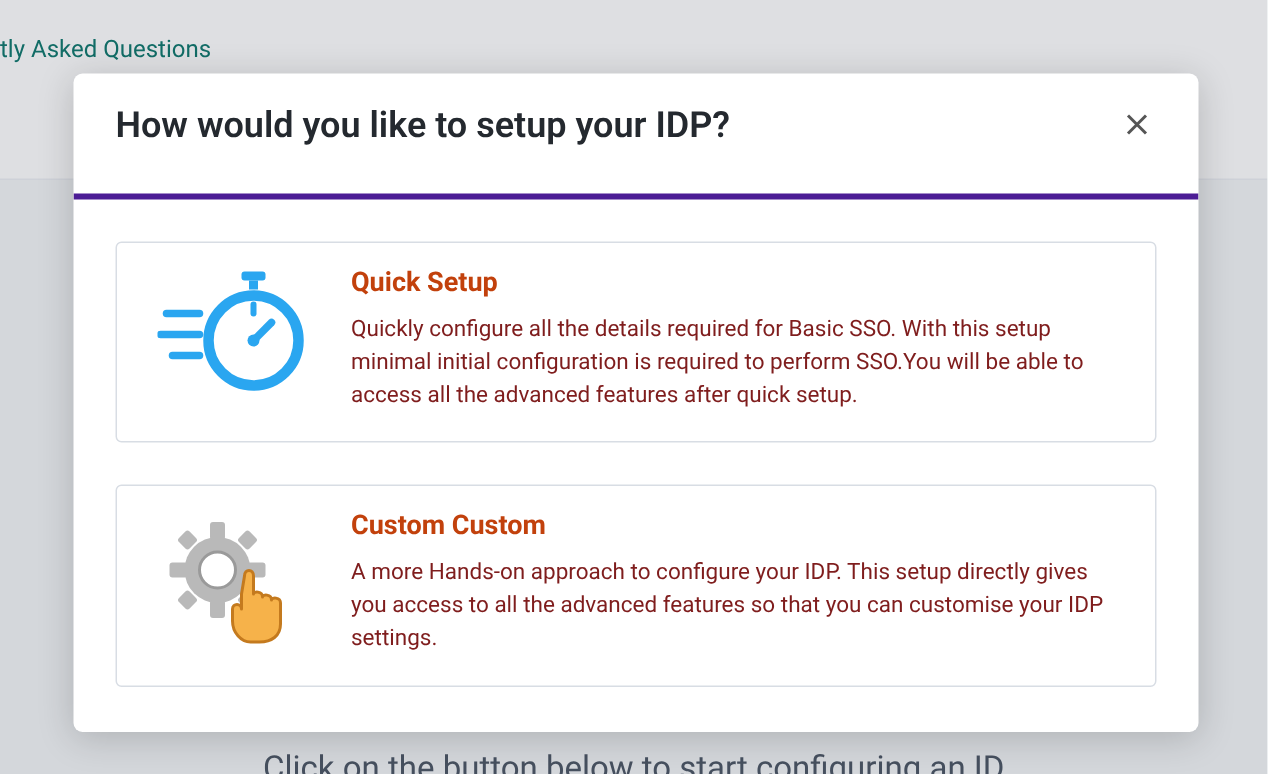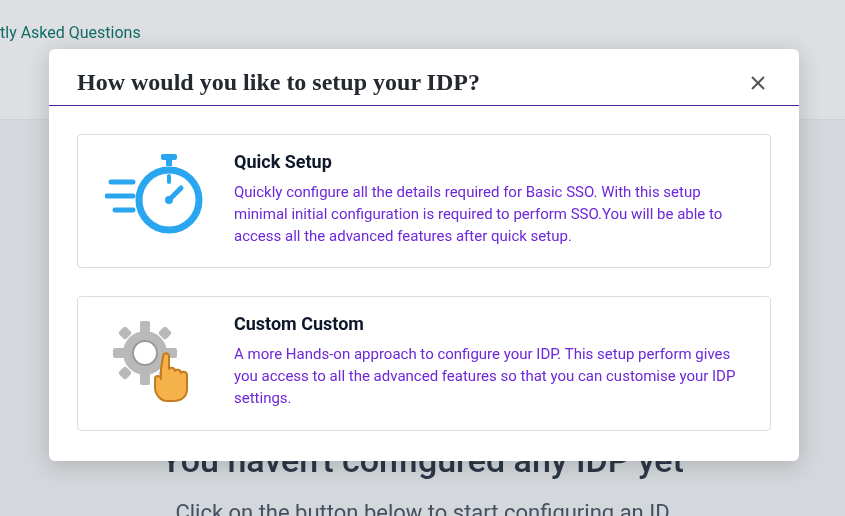--- a/index.html
+++ b/index.html
@@ -52,23 +52,22 @@
     width: 750px;
     background: #fff;
     border-radius: 6px;
     box-shadow: 0 4px 24px rgba(0,0,0,0.18);
     overflow: hidden;
   }
   .modal-header {
     display: flex;
     align-items: center;
     justify-content: space-between;
-    padding: 20px 28px 9px 28px;
-    border-bottom: 1px solid #4c1d95;
-    font-family: Liberation Serif, serif;
+    padding: 20px 28px 32px 28px;
+    border-bottom: 4px solid #4c1d95;
   }
   .modal-title {
     font-size: 24px;
     font-weight: 600;
     color: #24292f;
   }
   .close-btn {
     background: none;
     border: none;
     cursor: pointer;
@@ -94,27 +93,27 @@
   .card-icon {
     flex: 0 0 110px;
     width: 110px;
     height: 90px;
     display: flex;
     align-items: center;
     justify-content: center;
   }
   .card-text { flex: 1; }
   .card-title {
-    color: #0f172a;
+    color: #c2410c;
     font-size: 18px;
     font-weight: 700;
     margin-bottom: 10px;
   }
   .card-desc {
-    color: #6d28d9;
+    color: #7f1d1d;
     font-size: 15px;
     line-height: 1.45;
   }
 </style>
 </head>
 <body>
 
 <div class="header-area">
   <a class="faq-link">tly Asked Questions</a>
 </div>
@@ -185,18 +184,18 @@
             <circle r="12" fill="none" stroke="#9a9a9a" stroke-width="2"></circle>
           </g>
 
           <g transform="translate(50,36)">
             <path d="M8 8 C8 3 14 3 14 8 L14 20 C14 18 20 18 20 22 C20 20 26 20 26 24 C26 22 32 22 32 26 L32 40 C32 48 26 52 18 52 L12 52 C6 52 0 46 0 38 L0 30 C0 26 6 26 6 30 L6 20 L8 8 Z" fill="#f6b24a" stroke="#c47a1e" stroke-width="2" stroke-linejoin="round"></path>
           </g>
         </svg>
       </div>
       <div class="card-text">
         <div class="card-title">Custom Custom</div>
-        <div class="card-desc">A more Hands-on approach to configure your IDP. This setup perform gives you access to all the advanced features so that you can customise your IDP settings.</div>
+        <div class="card-desc">A more Hands-on approach to configure your IDP. This setup directly gives you access to all the advanced features so that you can customise your IDP settings.</div>
       </div>
     </div>
 
   </div>
 </div>
 
 </body></html>

